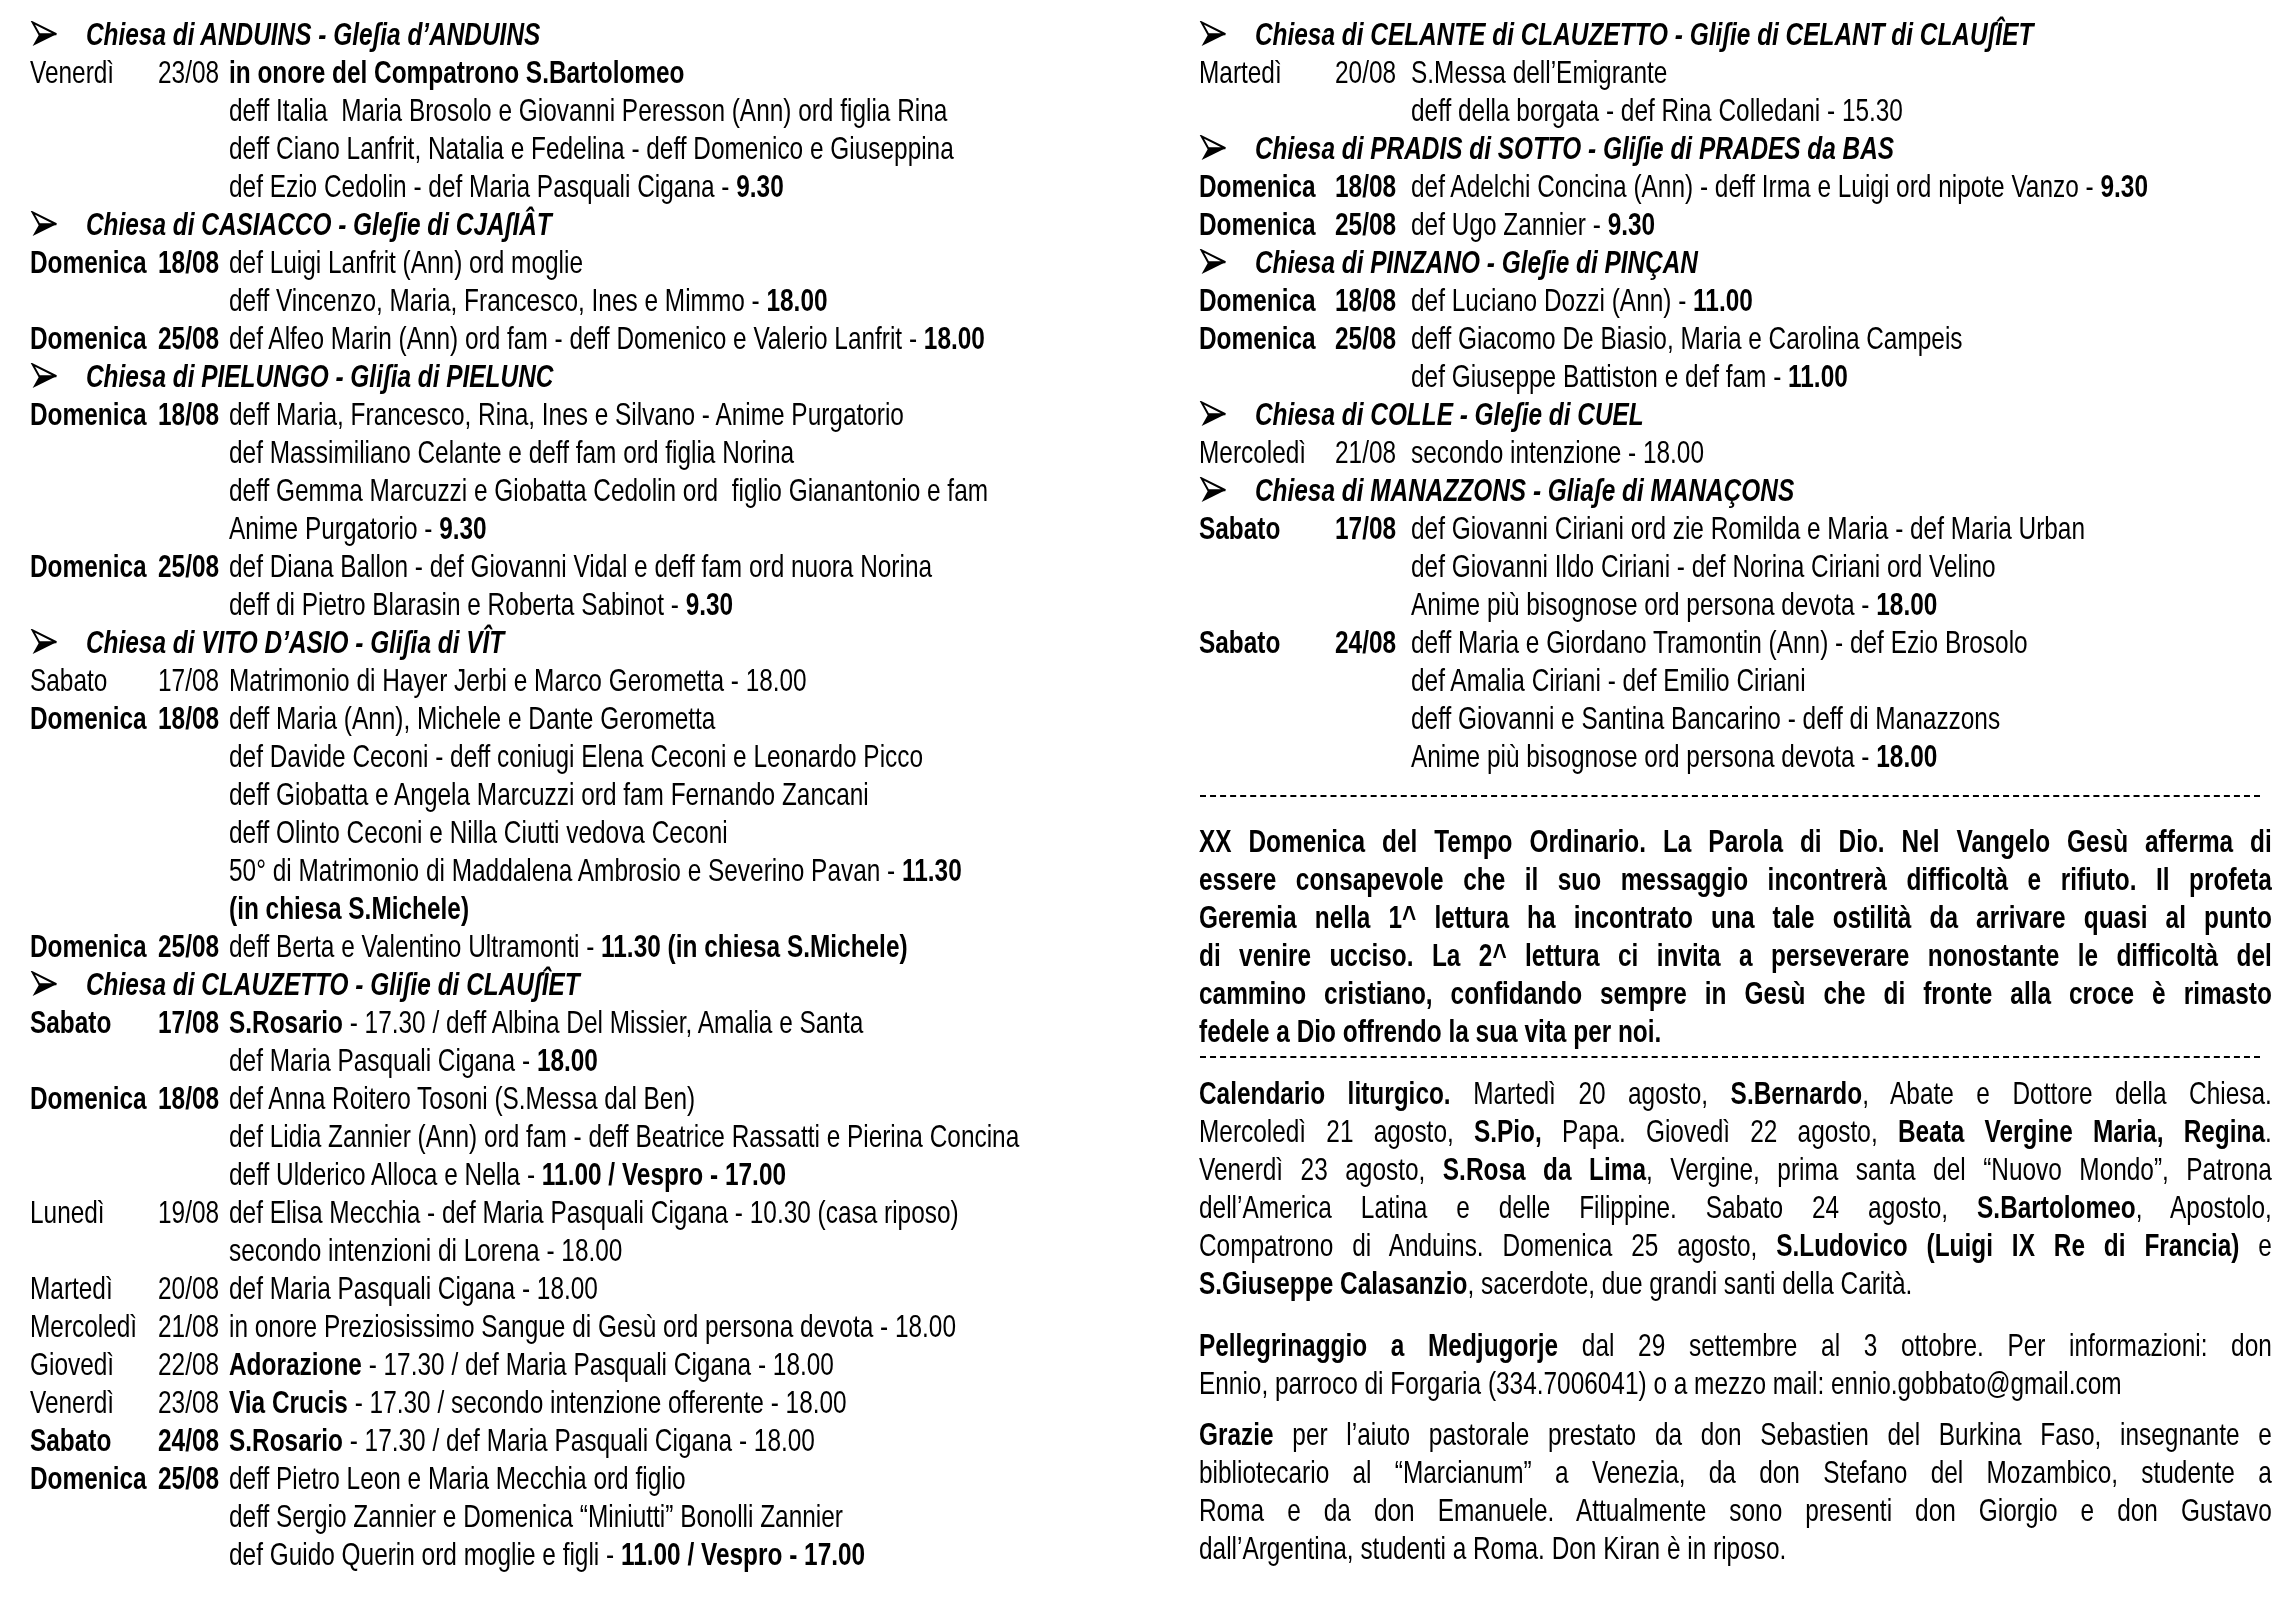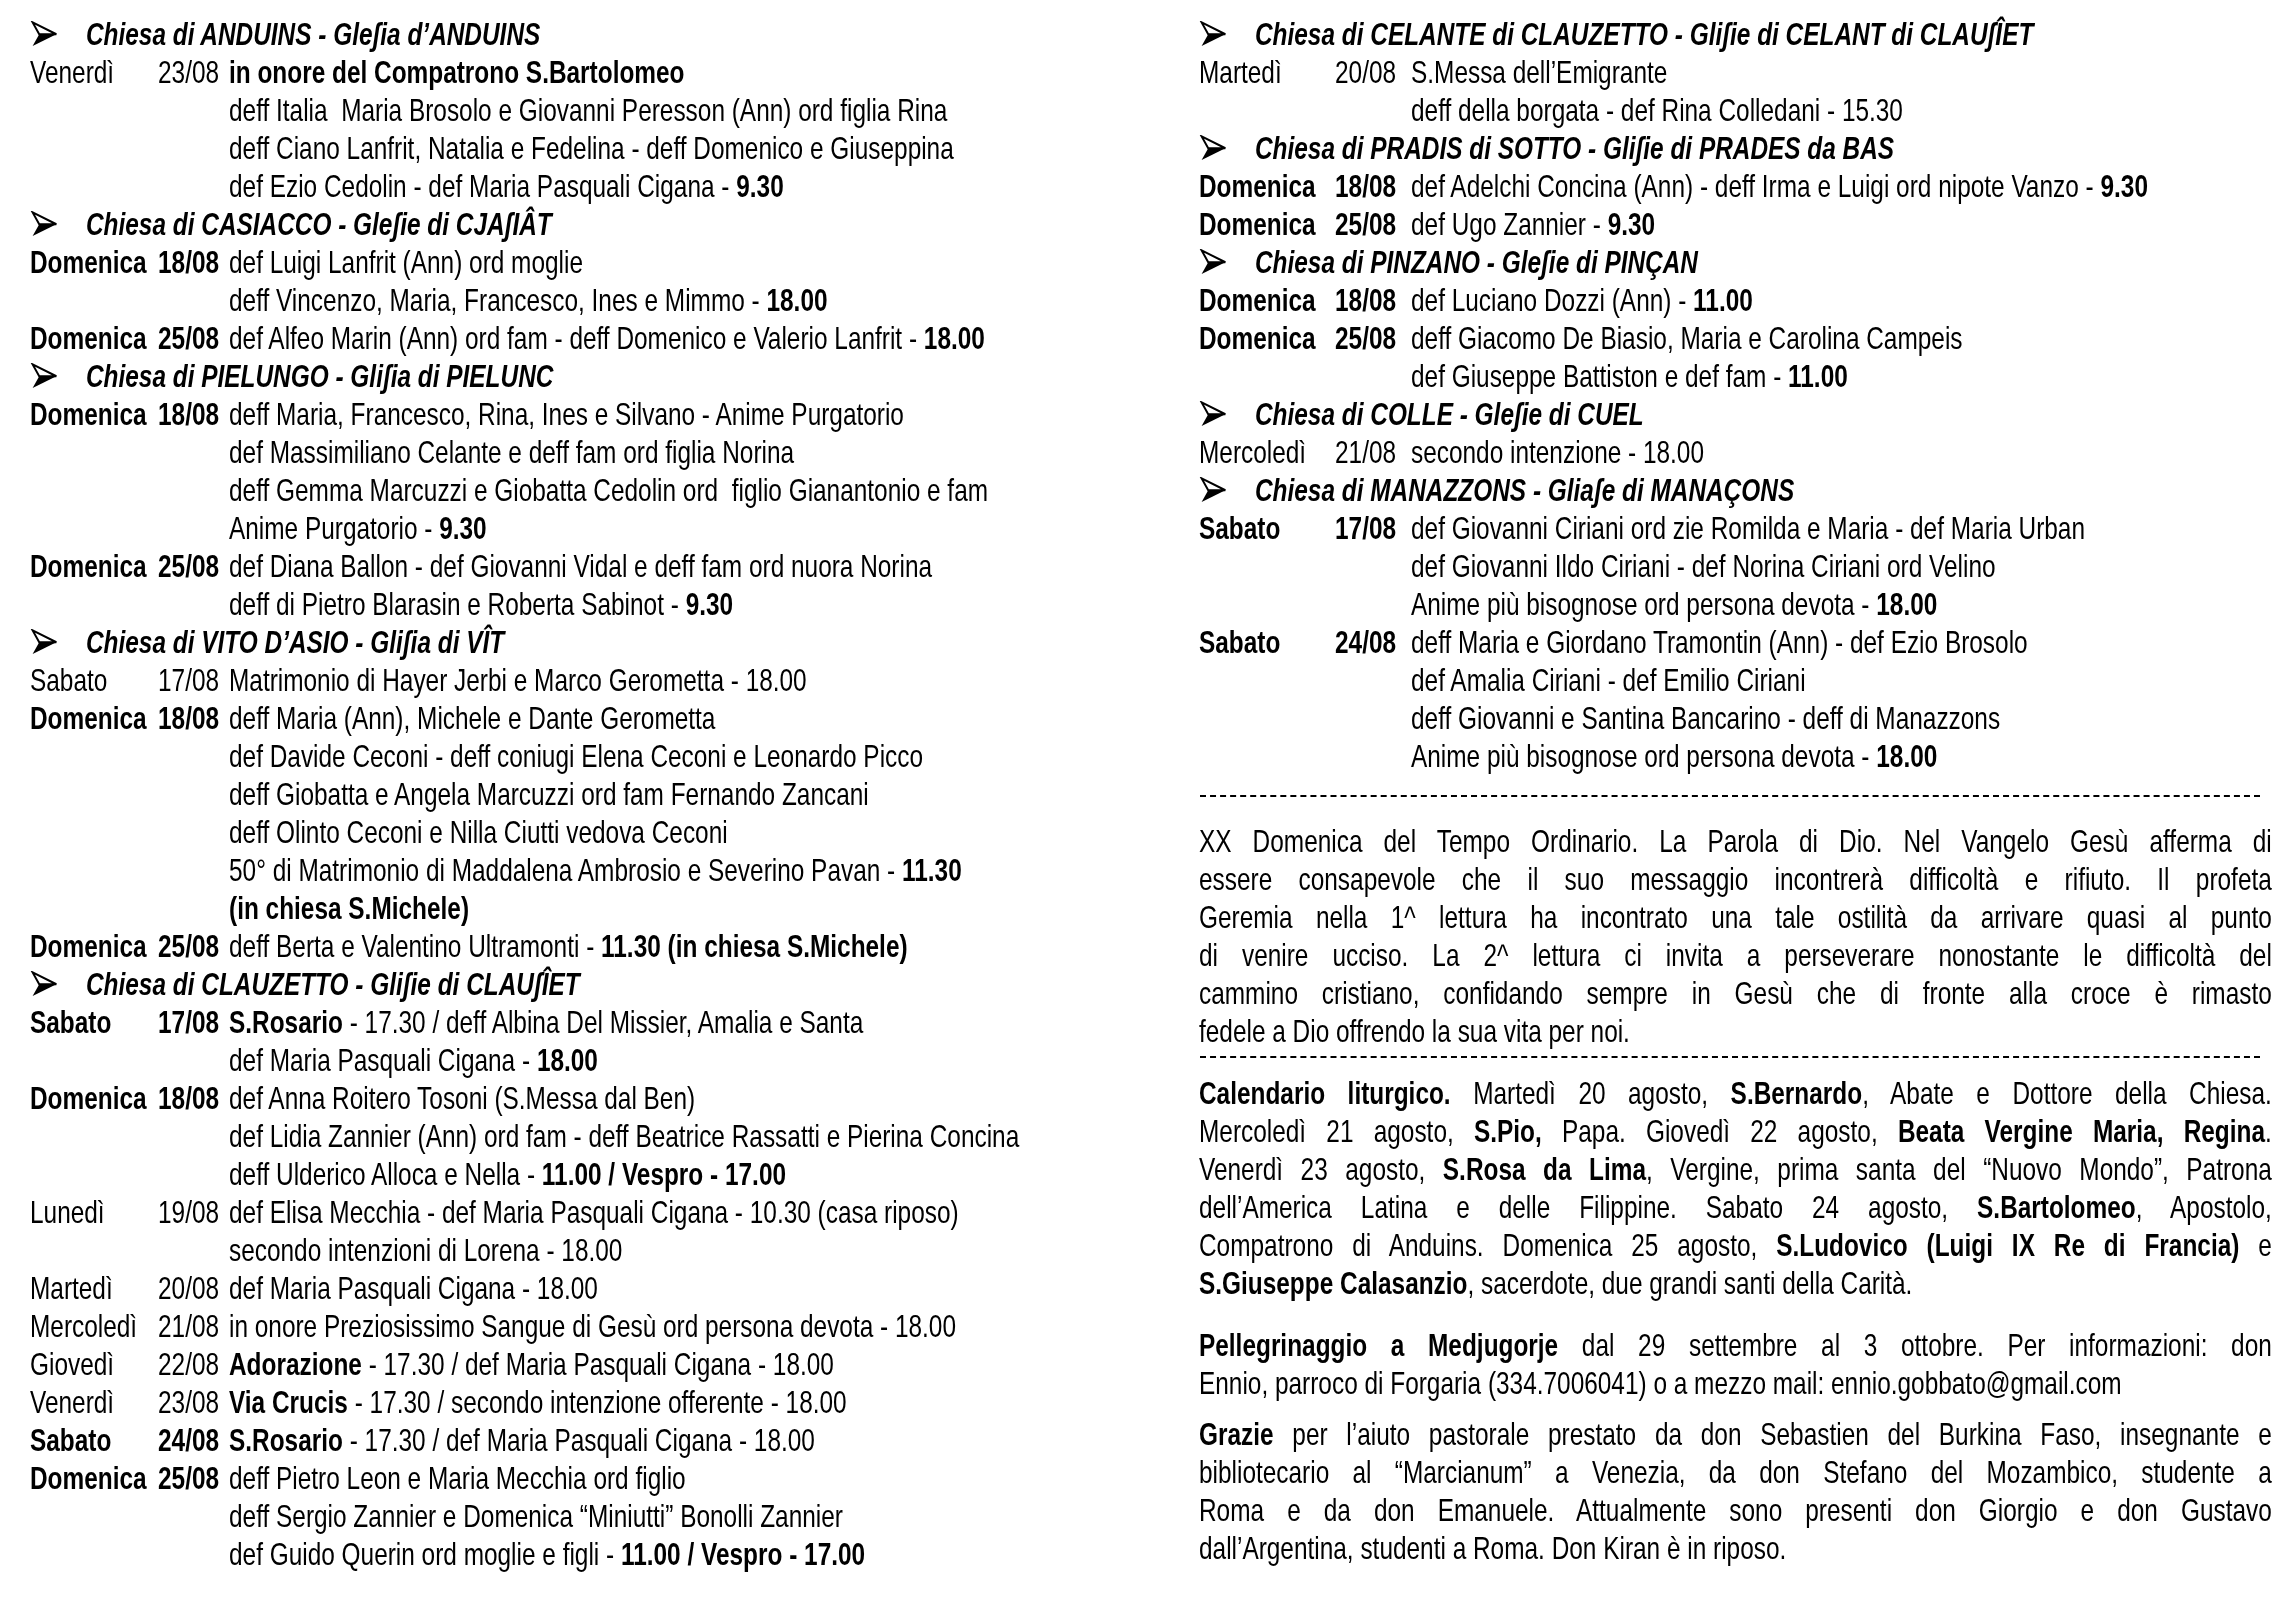--- a/index.html
+++ b/index.html
@@ -34,21 +34,21 @@
   .sep{border-top:2px dashed #000;width:1060px;margin:20px 0 25px 1.3px;}
   .sep2{margin:6.6px 0 16px 1.3px;}
 
   .para .pl{
     width:1341px; 
     transform:scaleX(0.8);transform-origin:0 0;
     height:38px;line-height:38px;
     text-align:justify;text-align-last:justify;
   }
   .para .pl.last{text-align:left;text-align-last:auto;}
-  .para.allb{font-weight:normal;}
+  .para.allb{font-weight:bold;}
   #paraPellegrinaggio{margin-top:24px;}
   #paraGrazie{margin-top:13px;}
 </style>
 </head>
 <body>
 
 <div class="col" id="colL">
   <div id="leftSections">
       <div class="hdr">
         <span class="arrow"><svg viewBox="0 0 44 40" width="29" height="26.5">

